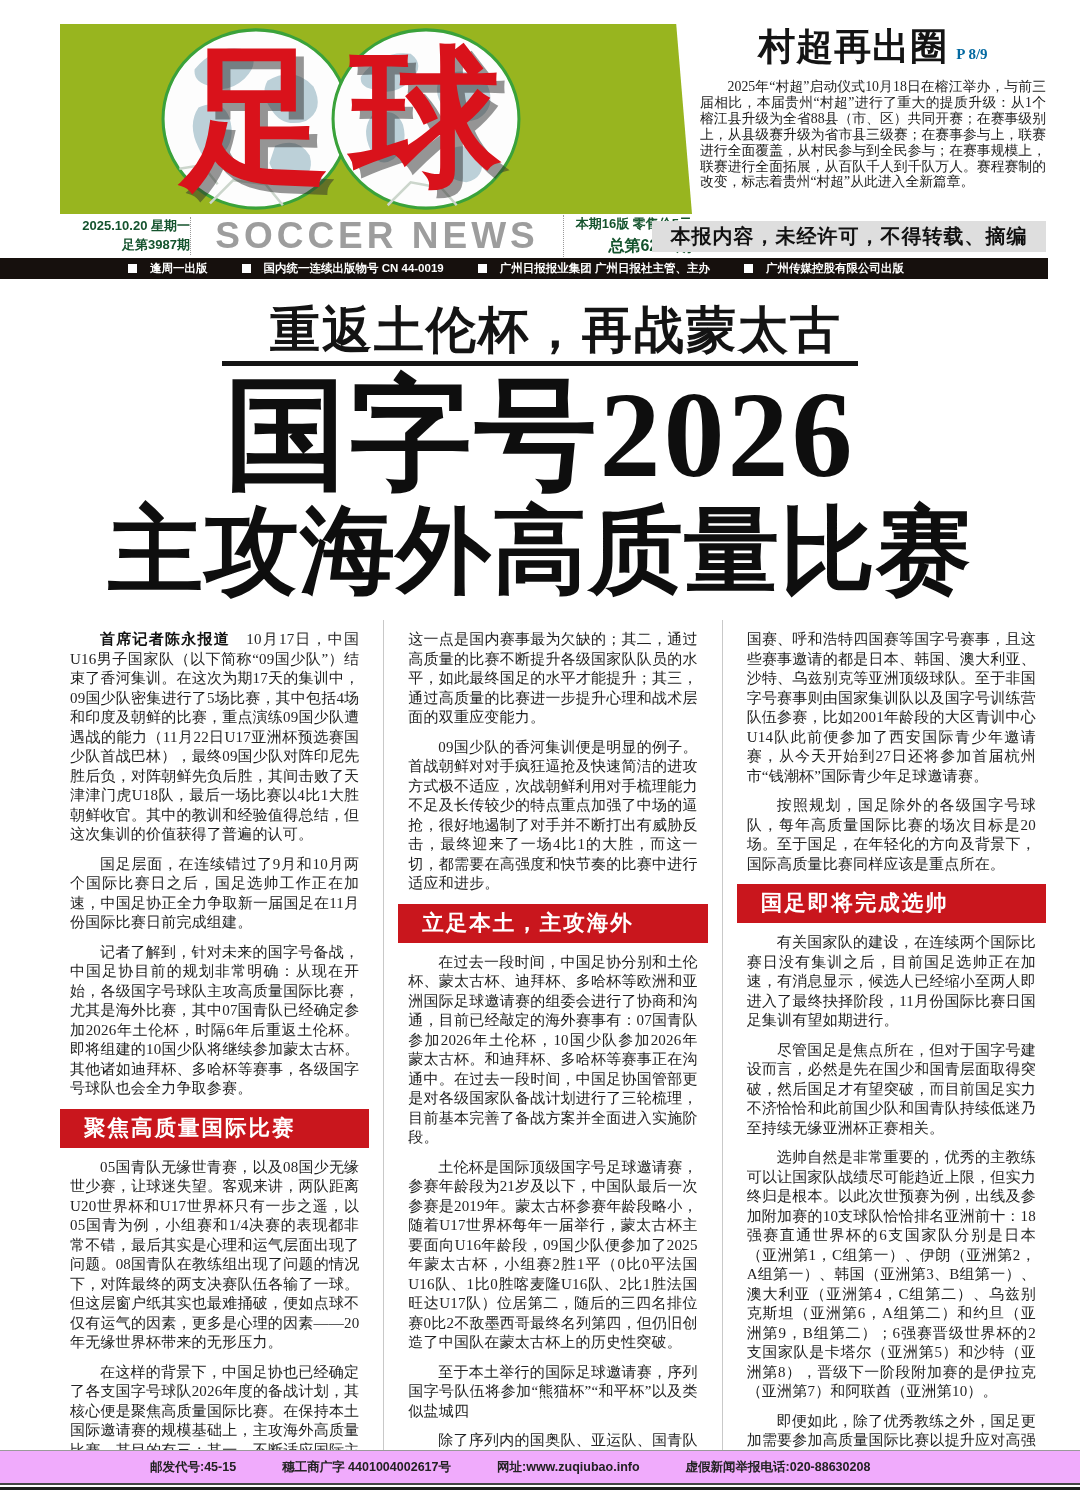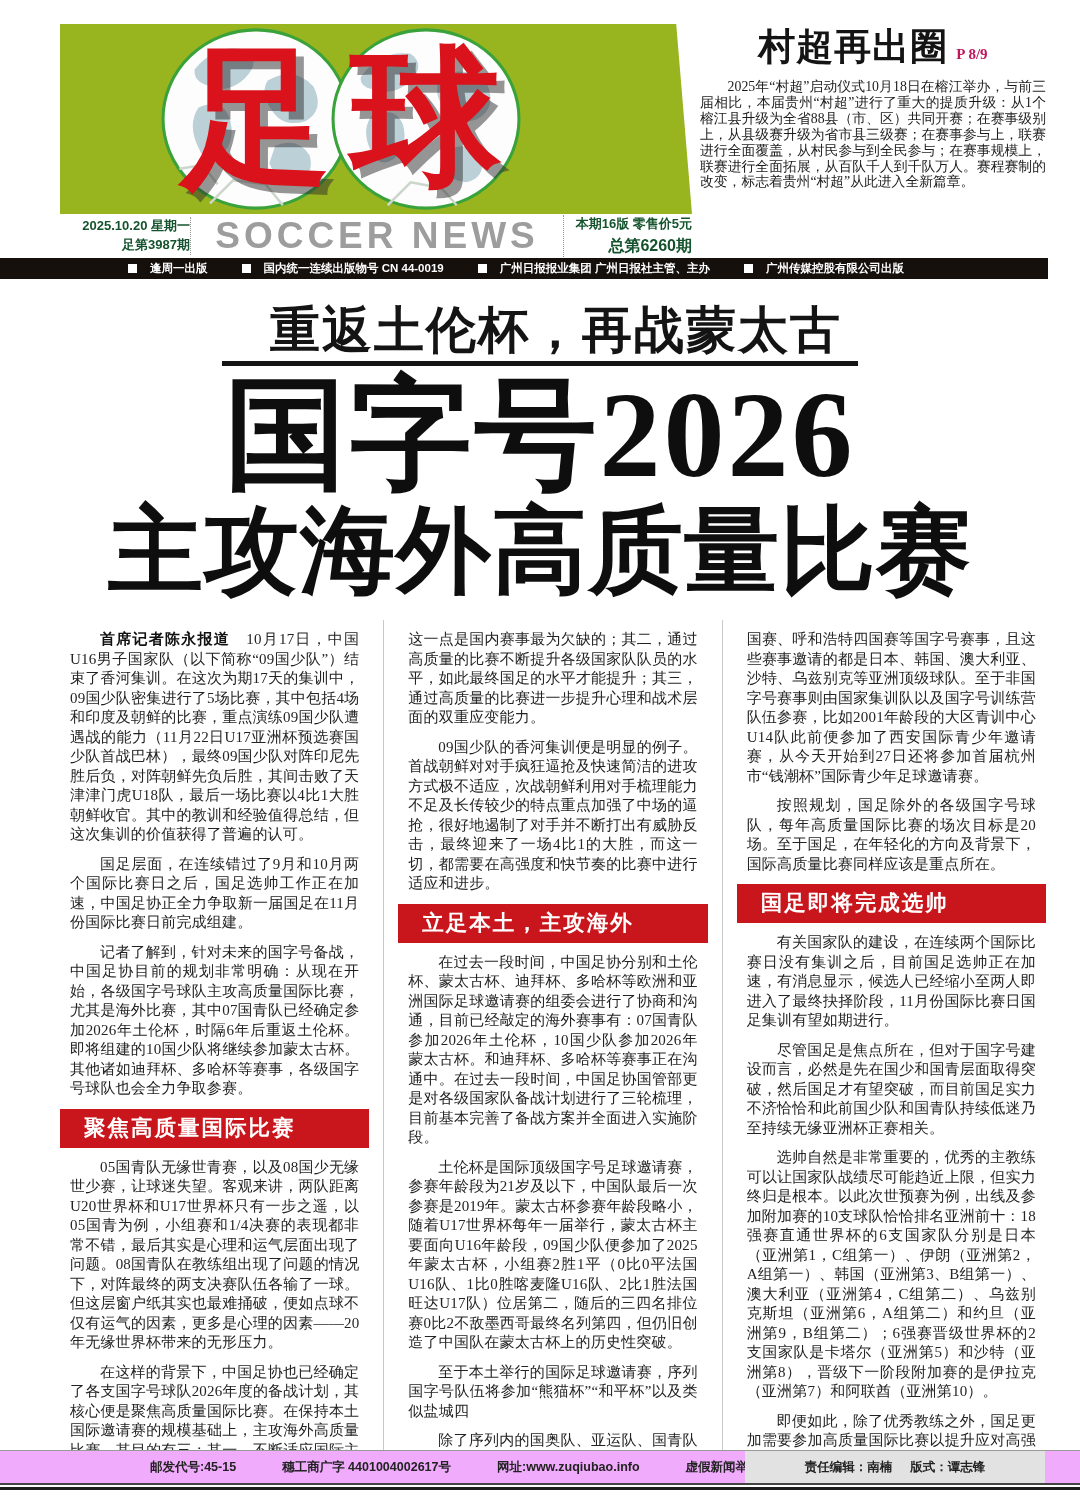--- a/index.html
+++ b/index.html
@@ -34,21 +34,21 @@
            color:#fff;font-size:11.5px;font-weight:bold;white-space:nowrap;
            font-family:"Liberation Sans","DejaVu Sans",sans-serif;}
   .pub-item{display:flex;align-items:center;gap:8px;}
   .sq{width:9px;height:9px;background:#fff;display:inline-block;margin-right:5px;flex:none;}
 
   
   .promo{position:absolute;left:700px;top:22px;width:346px;}
   .promo-title-row{text-align:center;white-space:nowrap;}
   .promo-title{font-size:37px;font-weight:900;color:#141414;letter-spacing:1px;
                font-family:"Liberation Sans","DejaVu Sans",sans-serif;}
-  .promo-page{color:#be185d;font-weight:bold;font-size:15px;margin-left:8px;}
+  .promo-page{color:#0369a1;font-weight:bold;font-size:15px;margin-left:8px;}
   .promo-body{margin:7px 0 0;font-size:13.8px;line-height:15.9px;text-align:justify;
               text-indent:2em;color:#1c1c1c;}
   .notice{position:absolute;left:652px;top:221px;width:394px;height:31px;background:#dedede;
           text-align:center;font-weight:900;font-size:20px;line-height:31px;color:#111;
           font-family:"Liberation Sans","DejaVu Sans",sans-serif;letter-spacing:1px;}
 
   
   .kicker{position:absolute;left:0;top:297px;width:1080px;text-align:center;font-size:50px;
           font-weight:900;color:#141414;letter-spacing:2px;
           font-family:"Liberation Sans","DejaVu Sans",sans-serif;padding-left:16px;}
@@ -142,20 +142,21 @@
         <span>广州传媒控股有限公司出版</span>
       </span>
   </div>
 
   <div class="promo">
     <div class="promo-title-row">
       <span class="promo-title">村超再出圈</span><span class="promo-page">P 8/9</span>
     </div>
     <p class="promo-body">2025年“村超”启动仪式10月18日在榕江举办，与前三届相比，本届贵州“村超”进行了重大的提质升级：从1个榕江县升级为全省88县（市、区）共同开赛；在赛事级别上，从县级赛升级为省市县三级赛；在赛事参与上，联赛进行全面覆盖，从村民参与到全民参与；在赛事规模上，联赛进行全面拓展，从百队千人到千队万人。赛程赛制的改变，标志着贵州“村超”从此进入全新篇章。</p>
   </div>
+  <div class="notice">本报内容，未经许可，不得转载、摘编</div>
 
   <div class="kicker">重返土伦杯，再战蒙太古</div>
   <div class="kicker-rule"></div>
   <div class="main-title t1">国字号2026</div>
   <div class="main-title t2">主攻海外高质量比赛</div>
 
   <div class="article">
     <div class="col">
         <p class="body-p"><strong>首席记者陈永报道　</strong>10月17日，中国U16男子国家队（以下简称“09国少队”）结束了香河集训。在这次为期17天的集训中，09国少队密集进行了5场比赛，其中包括4场和印度及朝鲜的比赛，重点演练09国少队遭遇战的能力（11月22日U17亚洲杯预选赛国少队首战巴林），最终09国少队对阵印尼先胜后负，对阵朝鲜先负后胜，其间击败了天津津门虎U18队，最后一场比赛以4比1大胜朝鲜收官。其中的教训和经验值得总结，但这次集训的价值获得了普遍的认可。</p>
         <p class="body-p">国足层面，在连续错过了9月和10月两个国际比赛日之后，国足选帅工作正在加速，中国足协正全力争取新一届国足在11月份国际比赛日前完成组建。</p>
@@ -184,21 +185,17 @@
       </div>
   </div>
 
   <div class="foot-band">
     <div class="foot-items">
       <span>邮发代号:45-15</span>
       <span>穗工商广字 4401004002617号</span>
       <span>网址:www.zuqiubao.info</span>
       <span>虚假新闻举报电话:020-88630208</span>
     </div>
-    <div class="foot-credits">
-      <span>责任编辑：南楠</span>
-      <span>版式：谭志锋</span>
-    </div>
   </div>
   <div class="foot-rule1"></div>
   <div class="foot-rule2"></div>
 
 </div>
 
 </body></html>

